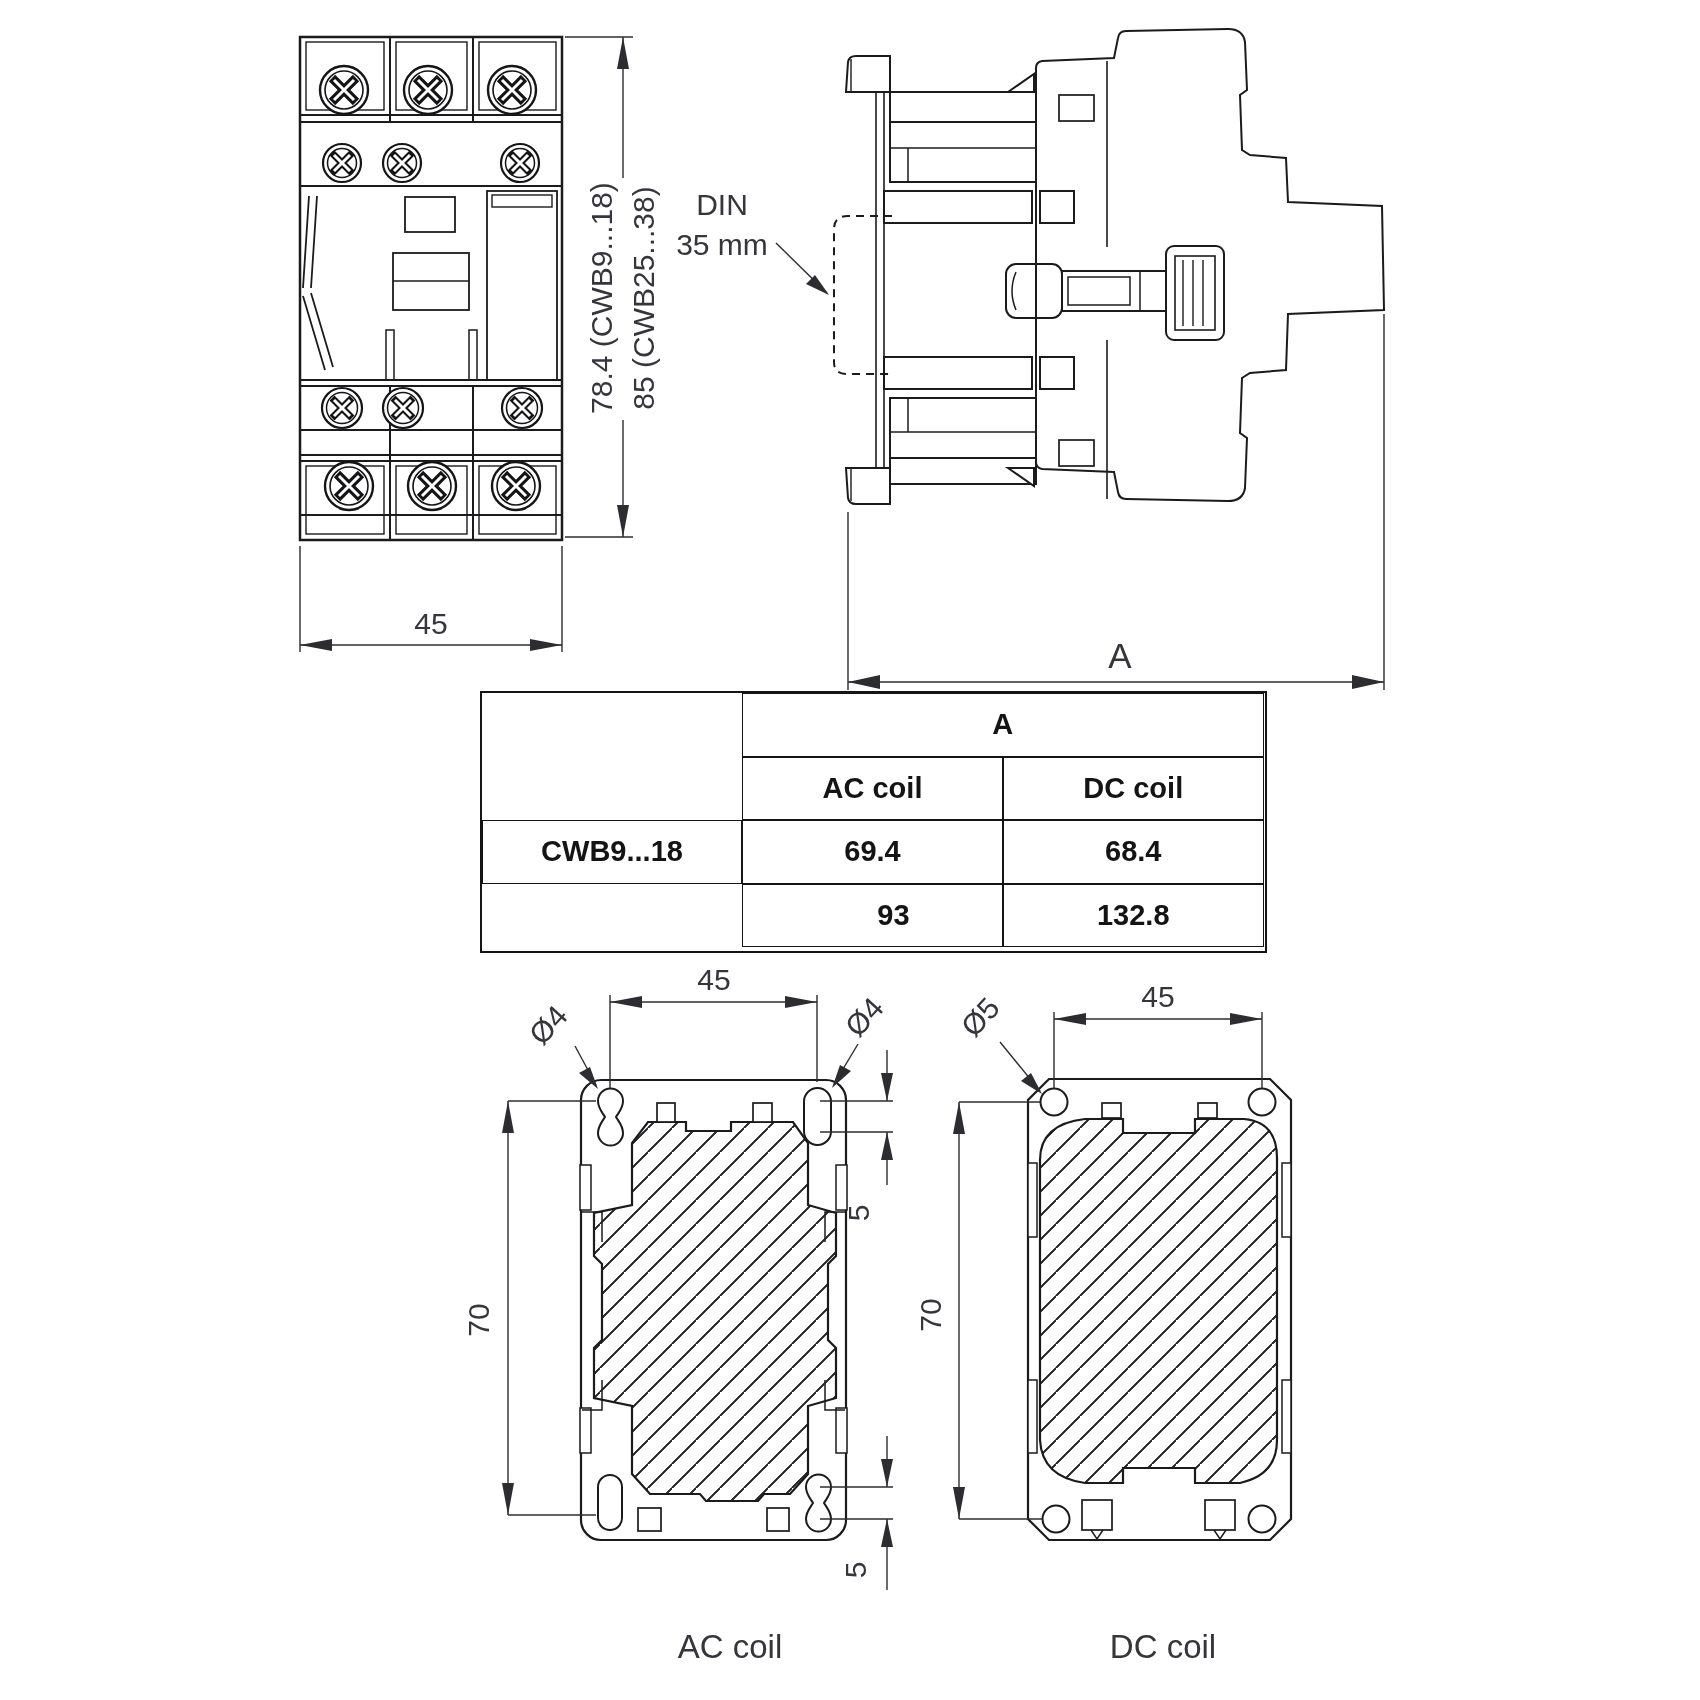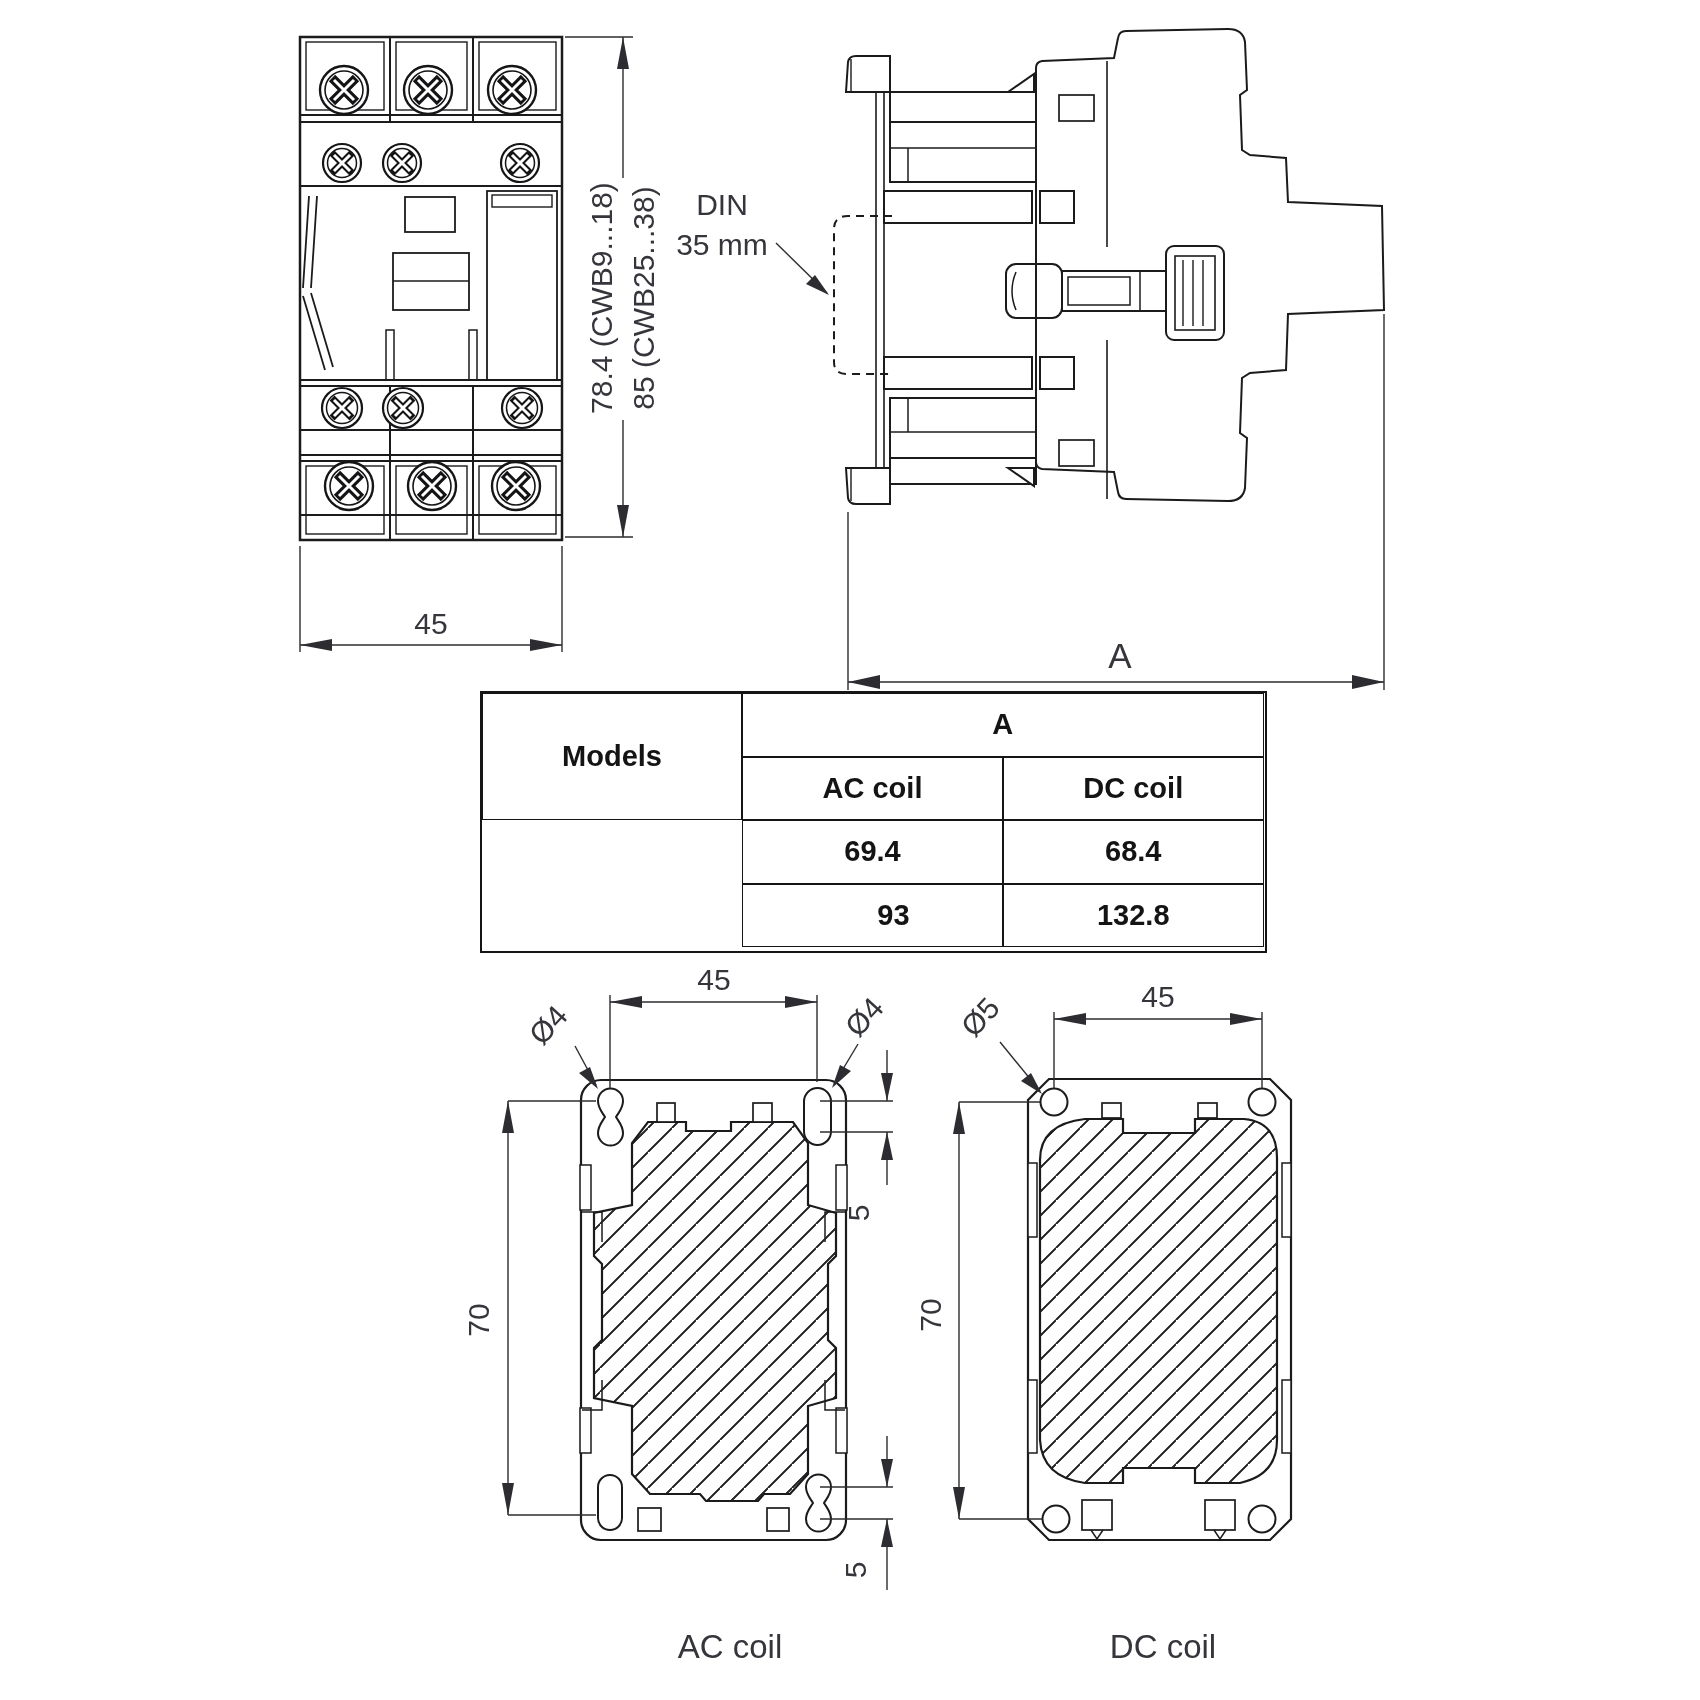--- a/index.html
+++ b/index.html
@@ -330,25 +330,25 @@
     <polygon points="959,1102 953,1134 965,1134" fill="#2c2c31" stroke="none"></polygon>
     <polygon points="959,1519 953,1487 965,1487" fill="#2c2c31" stroke="none"></polygon>
   </g>
   <text class="dim-text" x="1158" y="1007" text-anchor="middle">45</text>
   <text class="dim-text" x="988" y="1024" text-anchor="middle" transform="rotate(-48 988 1024)">Ø5</text>
   <text class="dim-text" x="941" y="1315" text-anchor="middle" transform="rotate(-90 941 1315)">70</text>
   <text class="cap-text" x="1163" y="1658" text-anchor="middle">DC coil</text>
 </svg>
 
 <div id="dim-table">
-  <div class="cell span-models">Models</div>
   <div class="cell span-a">A</div>
   <div class="cell" style="grid-column:2;grid-row:2;">AC coil</div>
   <div class="cell" style="grid-column:3;grid-row:2;">DC coil</div>
 
+  <div class="cell" style="grid-column:1;grid-row:3;">CWB9...18</div>
   <div class="cell" style="grid-column:2;grid-row:3;">69.4</div>
   <div class="cell" style="grid-column:3;grid-row:3;">68.4</div>
 
   <div class="cell" style="grid-column:2;grid-row:4;padding-left:42px;">93</div>
   <div class="cell" style="grid-column:3;grid-row:4;">132.8</div>
 </div>
 
 </div>
 
 </body></html>

